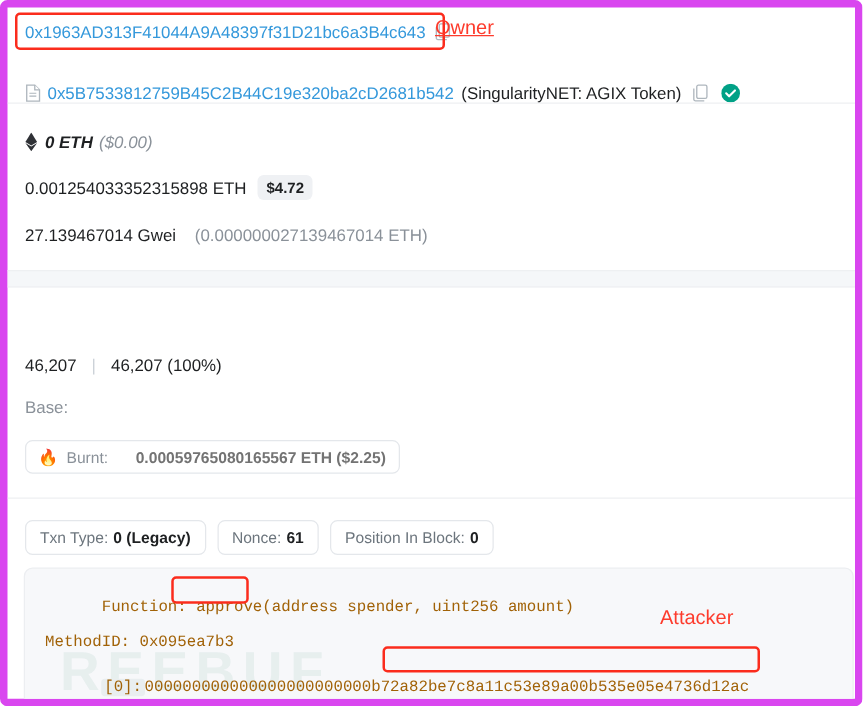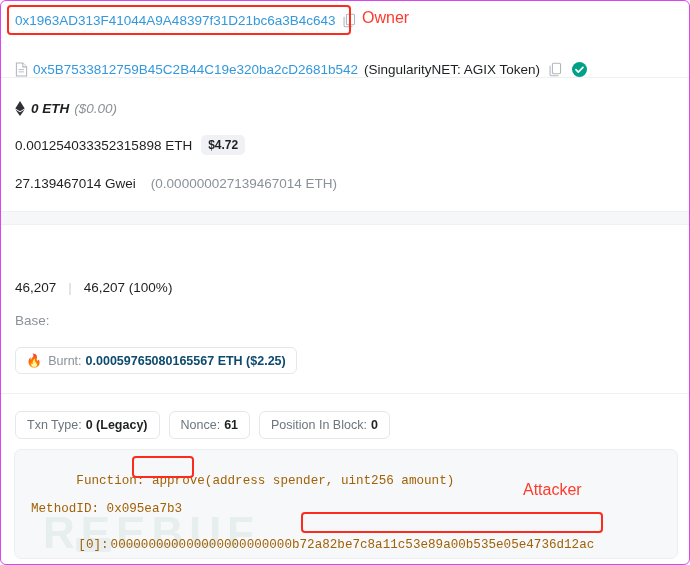--- a/index.html
+++ b/index.html
@@ -11,21 +11,21 @@
     font-family: "Liberation Sans", sans-serif;
     -webkit-font-smoothing: antialiased;
   }
   #screen {
     position: relative;
     width: 690px;
     height: 565px;
     background: #ffffff;
     overflow: hidden;
     box-sizing: border-box;
-    border: 1px solid #d946ef;
+    border: 6px solid #d946ef;
     border-radius: 6px;
   }
 
   
   .row {
     position: absolute;
     left: 0;
     width: 690px;
     box-sizing: border-box;
     display: flex;
@@ -105,21 +105,21 @@
     align-items: center;
     border: 1px solid #e4e7eb;
     border-radius: 6px;
     padding: 5px 10px;
     background: #ffffff;
     font-size: 12.5px;
     white-space: nowrap;
   }
   .burnt-pill .flame { margin-right: 6px; font-size: 13px; }
   .burnt-label { color: #8a9199; margin-right: 4px; }
-  .burnt-val { color: #0c4a6e; font-weight: bold; }
+  .burnt-val { color: #737373; font-weight: bold; margin-left: 18px; }
 
   .chip {
     display: inline-flex;
     align-items: center;
     border: 1px solid #e4e7eb;
     border-radius: 6px;
     padding: 6px 11px;
     background: #ffffff;
     font-size: 12.5px;
     color: #6c757d;
@@ -176,21 +176,21 @@
     <span class="link">0x1963AD313F41044A9A48397f31D21bc6a3B4c643</span>
     <span class="ico copy-ico" style="margin-left:7px;">
       <svg viewBox="0 0 16 18" width="13" height="15" fill="none" stroke="#aeb6bd" stroke-width="1.3">
         <rect x="4.2" y="1.2" width="10" height="13" rx="1.6"></rect>
         <path d="M11.6 16.6H2.9a1.6 1.6 0 0 1-1.6-1.6V4.4"></path>
       </svg>
     </span>
   </div>
 
   <div class="redbox" style="left:6px;top:4px;width:344px;height:30px;"></div>
-  <div class="redlabel" style="left:361px;top:8px;">Owner</div>
+  <div class="redlabel" style="left:342px;top:8px;text-decoration:underline;">Owner</div>
 
   <div class="row pad" style="top:56px;height:24px;">
     <span class="ico doc-ico">
       <svg viewBox="0 0 14 17" width="13" height="15" fill="#ffffff" stroke="#aeb6bd" stroke-width="1.2">
         <path d="M1.2 1.2h7.3l4.3 4.3v10.3H1.2z"></path>
         <path d="M8.5 1.2v4.3h4.3"></path>
         <path d="M3.6 8.6h6.3M3.6 11.2h6.3" stroke-width="1"></path>
       </svg>
     </span>
     <span class="link">0x5B7533812759B45C2B44C19e320ba2cD2681b542</span>

